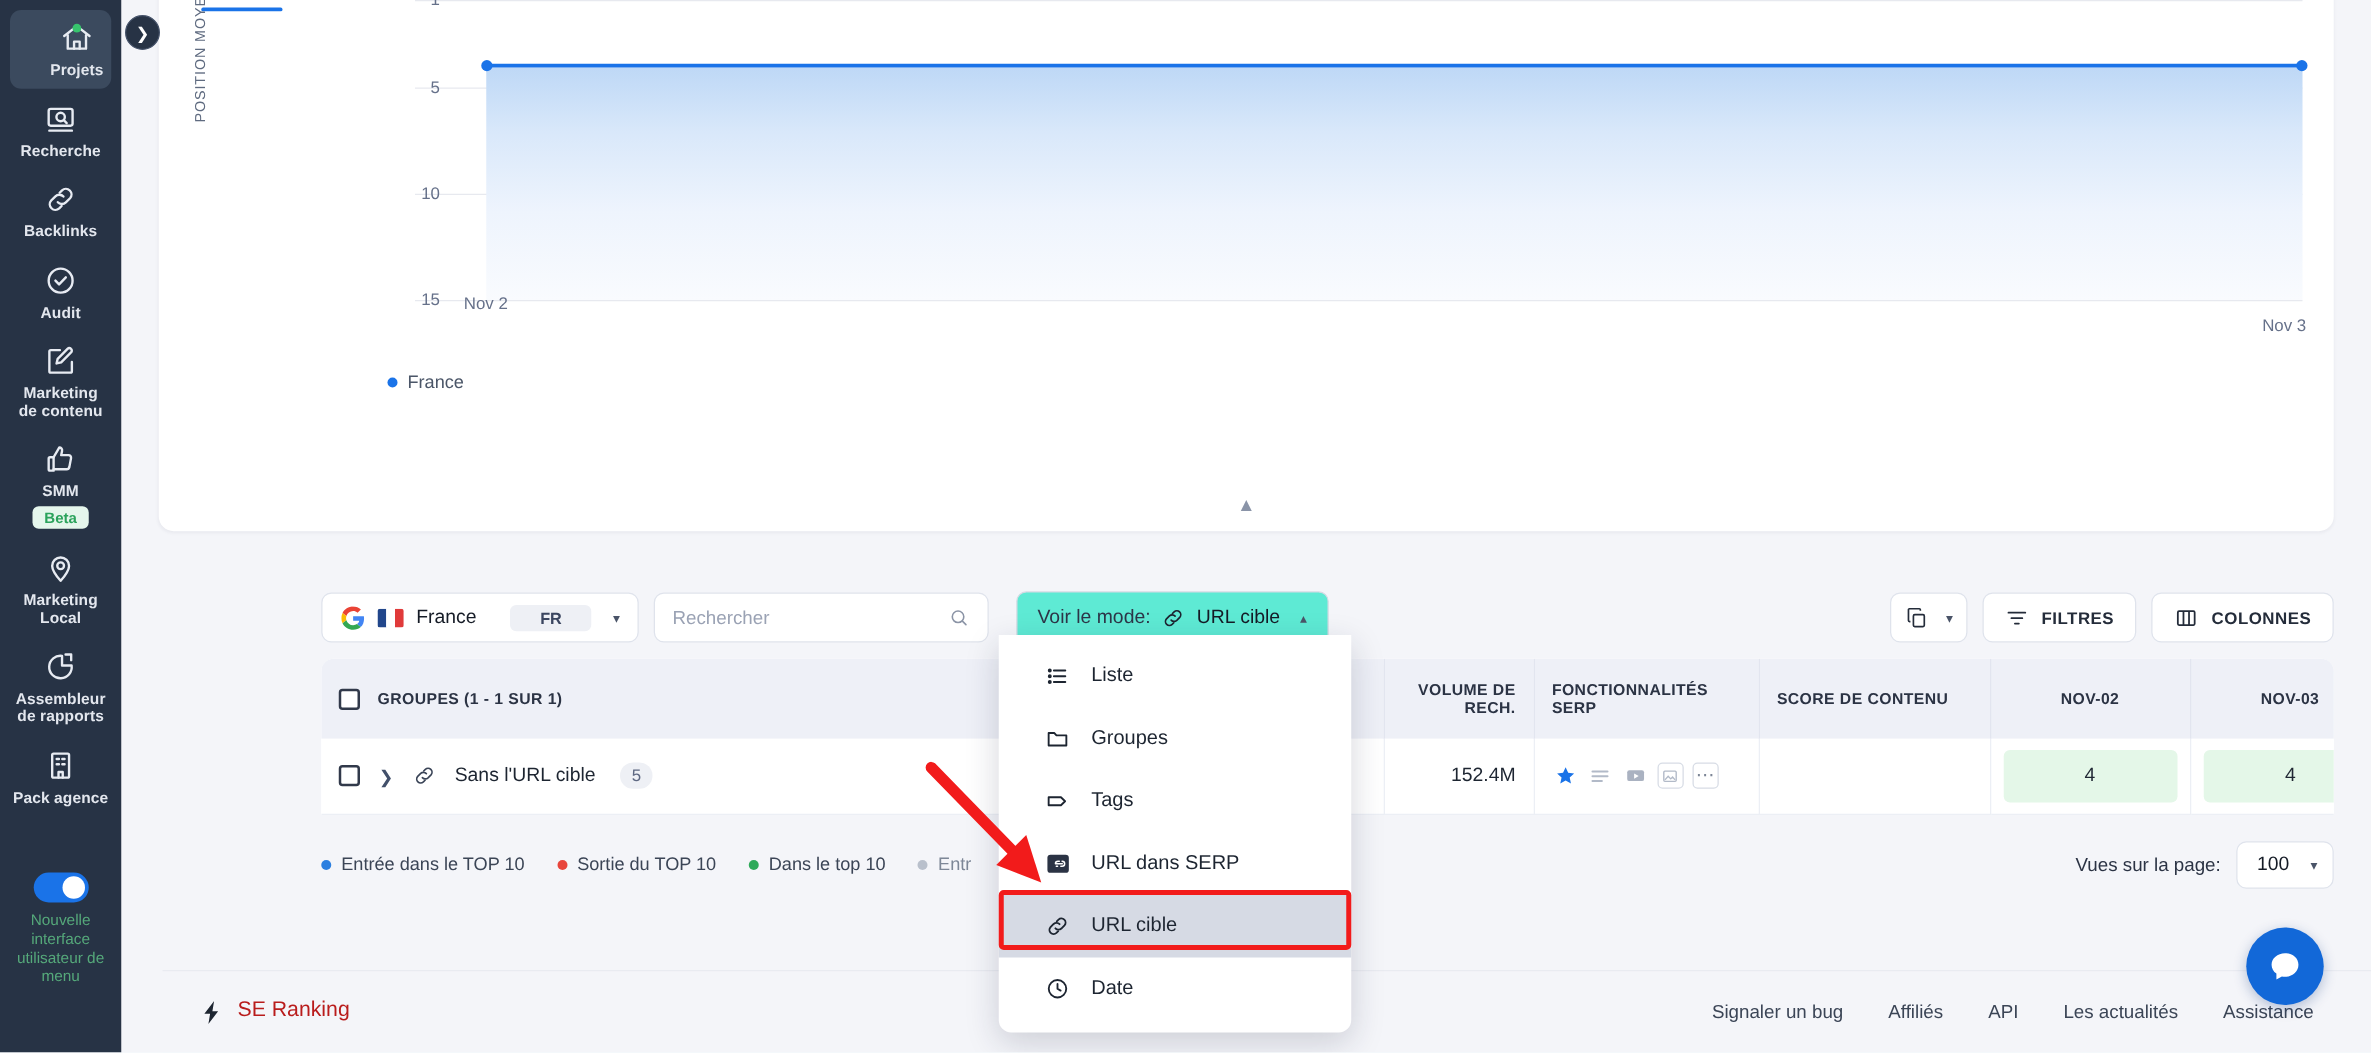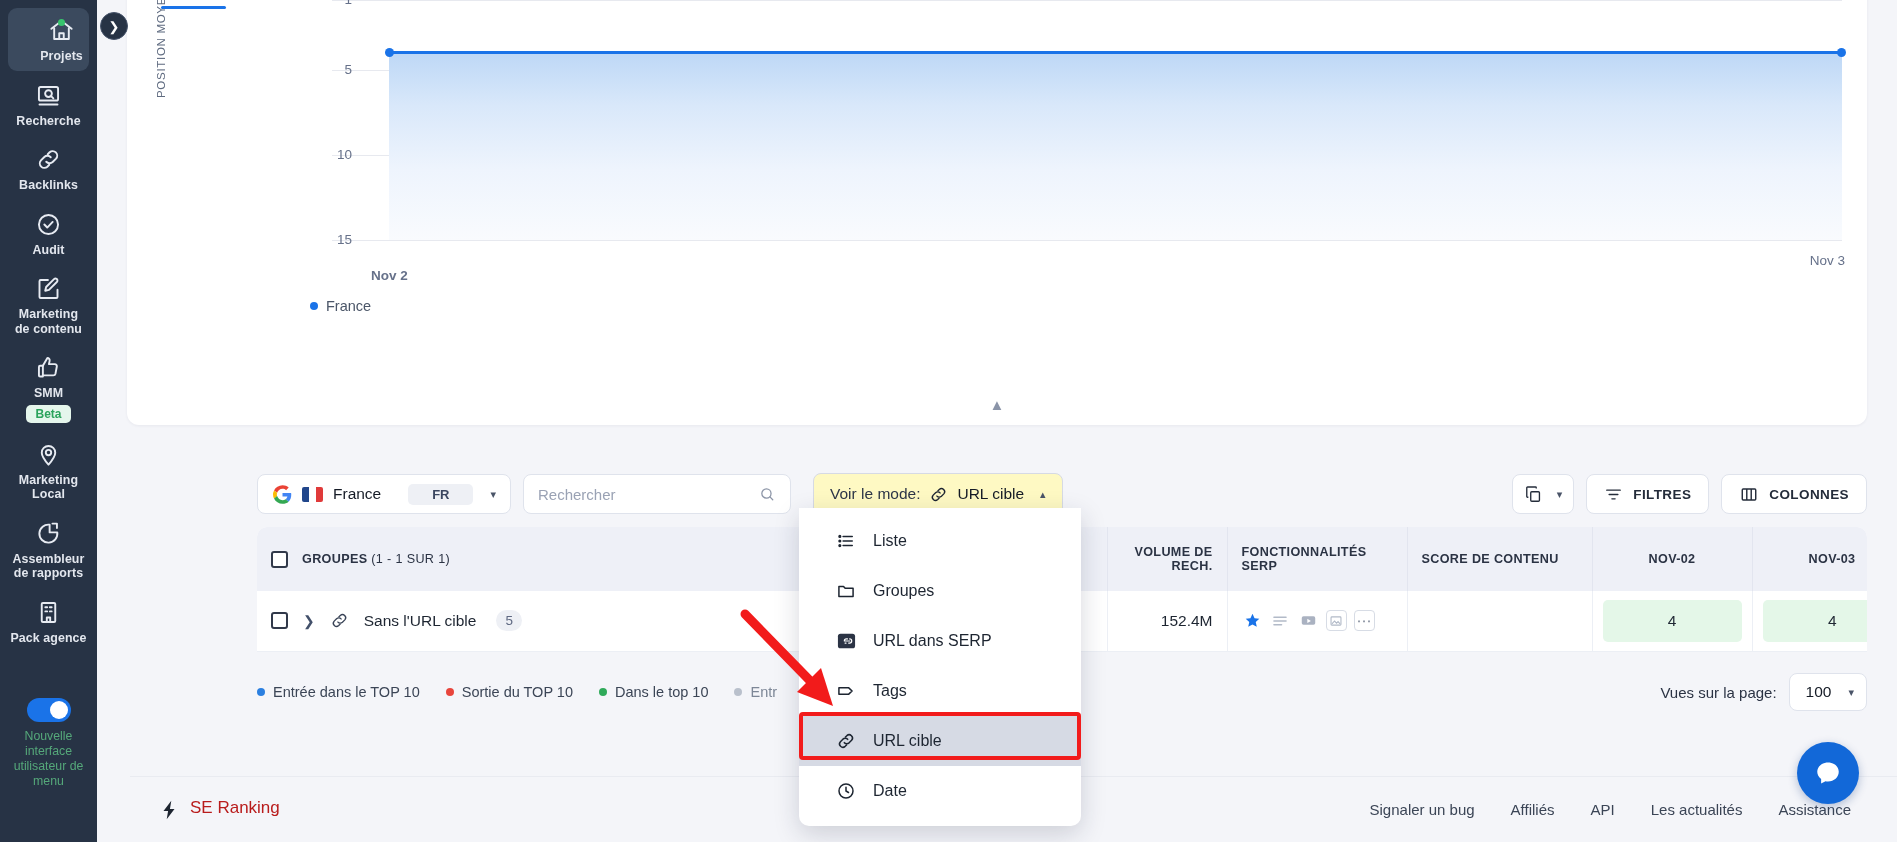--- a/index.html
+++ b/index.html
@@ -129,21 +129,21 @@
   .search-box {
     margin-left: 12px; width: 268px; padding: 0 14px; justify-content: space-between;
   }
   .search-box input {
     border: none; outline: none; font-size: 15px; color: #1f2733;
     width: 215px; font-family: "Liberation Sans", sans-serif; background: transparent;
   }
   .search-box input::placeholder { color: #9aa2b4; }
 
   .mode-btn {
-    margin-left: 22px; background: #fef9c3; border-color: #d6dae4;
+    margin-left: 22px; background: #5eead4; border-color: #d6dae4;
     padding: 0 16px; gap: 9px; border-radius: 8px 8px 0 0; height: 42px;
     position: relative; z-index: 22;
   }
   .mode-label { color: #2d3648; font-size: 15.5px; }
   .mode-value { color: #151b26; font-size: 15.5px; }
 
   .right-ctrls { margin-left: auto; display: flex; gap: 12px; }
   .icon-btn { padding: 0 11px; gap: 7px; }
   .pill-btn { padding: 0 17px; gap: 10px; font-size: 13.5px; font-weight: 700; letter-spacing:.4px; color:#242c3a; }
 
@@ -178,21 +178,21 @@
     border-right: 1px solid #e2e5ef; height: 64px;
   }
   th.th-left { text-align: left; }
   th.th-right { text-align: right; }
   th.th-center { text-align: center; }
   .group-head-cell { display: flex; align-items: center; gap: 14px; }
   .cbox {
     width: 17px; height: 17px; border: 2px solid #31394a; border-radius: 3px;
     background: #fff; flex-shrink: 0; cursor: pointer;
   }
-  .group-count { font-weight: 400; }
+  .group-count { font-weight: 700; }
   tbody td {
     height: 60px; border-right: 1px solid #eceff5; border-bottom: 1px solid #eceff5;
     font-size: 15.5px; color: #1d2531; padding: 0 14px; background: #fff;
   }
   .row-name { display: flex; align-items: center; gap: 15px; }
   .caret { color: #42506a; font-size: 14px; cursor: pointer; }
   .count-chip {
     background: #eef0f5; color: #5e6882; font-size: 13.5px;
     border-radius: 11px; padding: 3px 9px; margin-left: 5px;
   }
@@ -368,21 +368,21 @@
         <div class="ytick" style="left:185px; top:52px;">5</div>
         <div class="ytick" style="left:185px; top:137px;">10</div>
         <div class="ytick" style="left:185px; top:222px;">15</div>
 
         <div class="plot-band" style="left:262px; right:25px; top:44px; height:186px;
                     background: linear-gradient(180deg,#bed8f6 0%,#d9e8fa 28%,#eef4fd 62%,#f9fbfe 100%);"></div>
         <div class="series-line" style="left:262px; right:25px; top:41px;"></div>
         <div class="series-dot" style="left:258px; top:38px;"></div>
         <div class="series-dot" style="right:21px; top:38px;"></div>
 
-        <div class="xtick" style="left:244px; top:258px;font-weight:bold;">Nov 2</div>
+        <div class="xtick" style="left:244px; top:225px;">Nov 2</div>
         <div class="xtick" style="right:22px; top:243px;">Nov 3</div>
       </div>
 
       <div class="chart-legend">
         <span class="legend-dot"></span>
         <span>France</span>
       </div>
 
       <div class="collapse-chevron">
         <span>▲</span>
@@ -548,34 +548,34 @@
       <div class="dd-item">
         <span class="dd-icon">
             <svg width="20" height="20" viewBox="0 0 24 24" fill="none" stroke="#1d2531" stroke-width="1.8" stroke-linejoin="round">
               <path d="M3.5 18.5v-12h5.5l2 2.3h9.5v9.7z"></path>
             </svg>
           </span>
         <span>Groupes</span>
       </div>
       <div class="dd-item">
         <span class="dd-icon">
+            <svg width="20" height="20" viewBox="0 0 24 24" fill="none" stroke="#1d2531" stroke-width="1.8" stroke-linejoin="round">
+              <path d="M3.5 8.2h11.8l4 3.8-4 3.8H3.5z"></path>
+            </svg>
+          </span>
+        <span>Tags</span>
+      </div>
+      <div class="dd-item">
+        <span class="dd-icon">
             <svg width="21" height="18" viewBox="0 0 24 21">
               <rect x="2" y="2" width="20" height="17" rx="3" fill="#2b3344"></rect>
               <path d="M9.5 10.5a2.4 2.4 0 0 1 2.4-2.4h1.2m1.4 4.8h1.2a2.4 2.4 0 0 0 0-4.8m-5.4 4.8h1.2m-2-2.4h6.4" stroke="#fff" stroke-width="1.4" stroke-linecap="round" fill="none"></path>
             </svg>
           </span>
         <span>URL dans SERP</span>
-      </div>
-      <div class="dd-item">
-        <span class="dd-icon">
-            <svg width="20" height="20" viewBox="0 0 24 24" fill="none" stroke="#1d2531" stroke-width="1.8" stroke-linejoin="round">
-              <path d="M3.5 8.2h11.8l4 3.8-4 3.8H3.5z"></path>
-            </svg>
-          </span>
-        <span>Tags</span>
       </div>
       <div class="dd-item selected">
         <span class="dd-icon">
             <svg width="20" height="20" viewBox="0 0 24 24" fill="none" stroke="#1d2531" stroke-width="1.8" stroke-linecap="round">
               <path d="M10 14a4 4 0 0 0 5.7.2l3-3A4 4 0 0 0 13 5.6l-1.7 1.7"></path>
               <path d="M14 10a4 4 0 0 0-5.7-.2l-3 3A4 4 0 0 0 11 18.4l1.7-1.7"></path>
             </svg>
           </span>
         <span>URL cible</span>
       </div>

